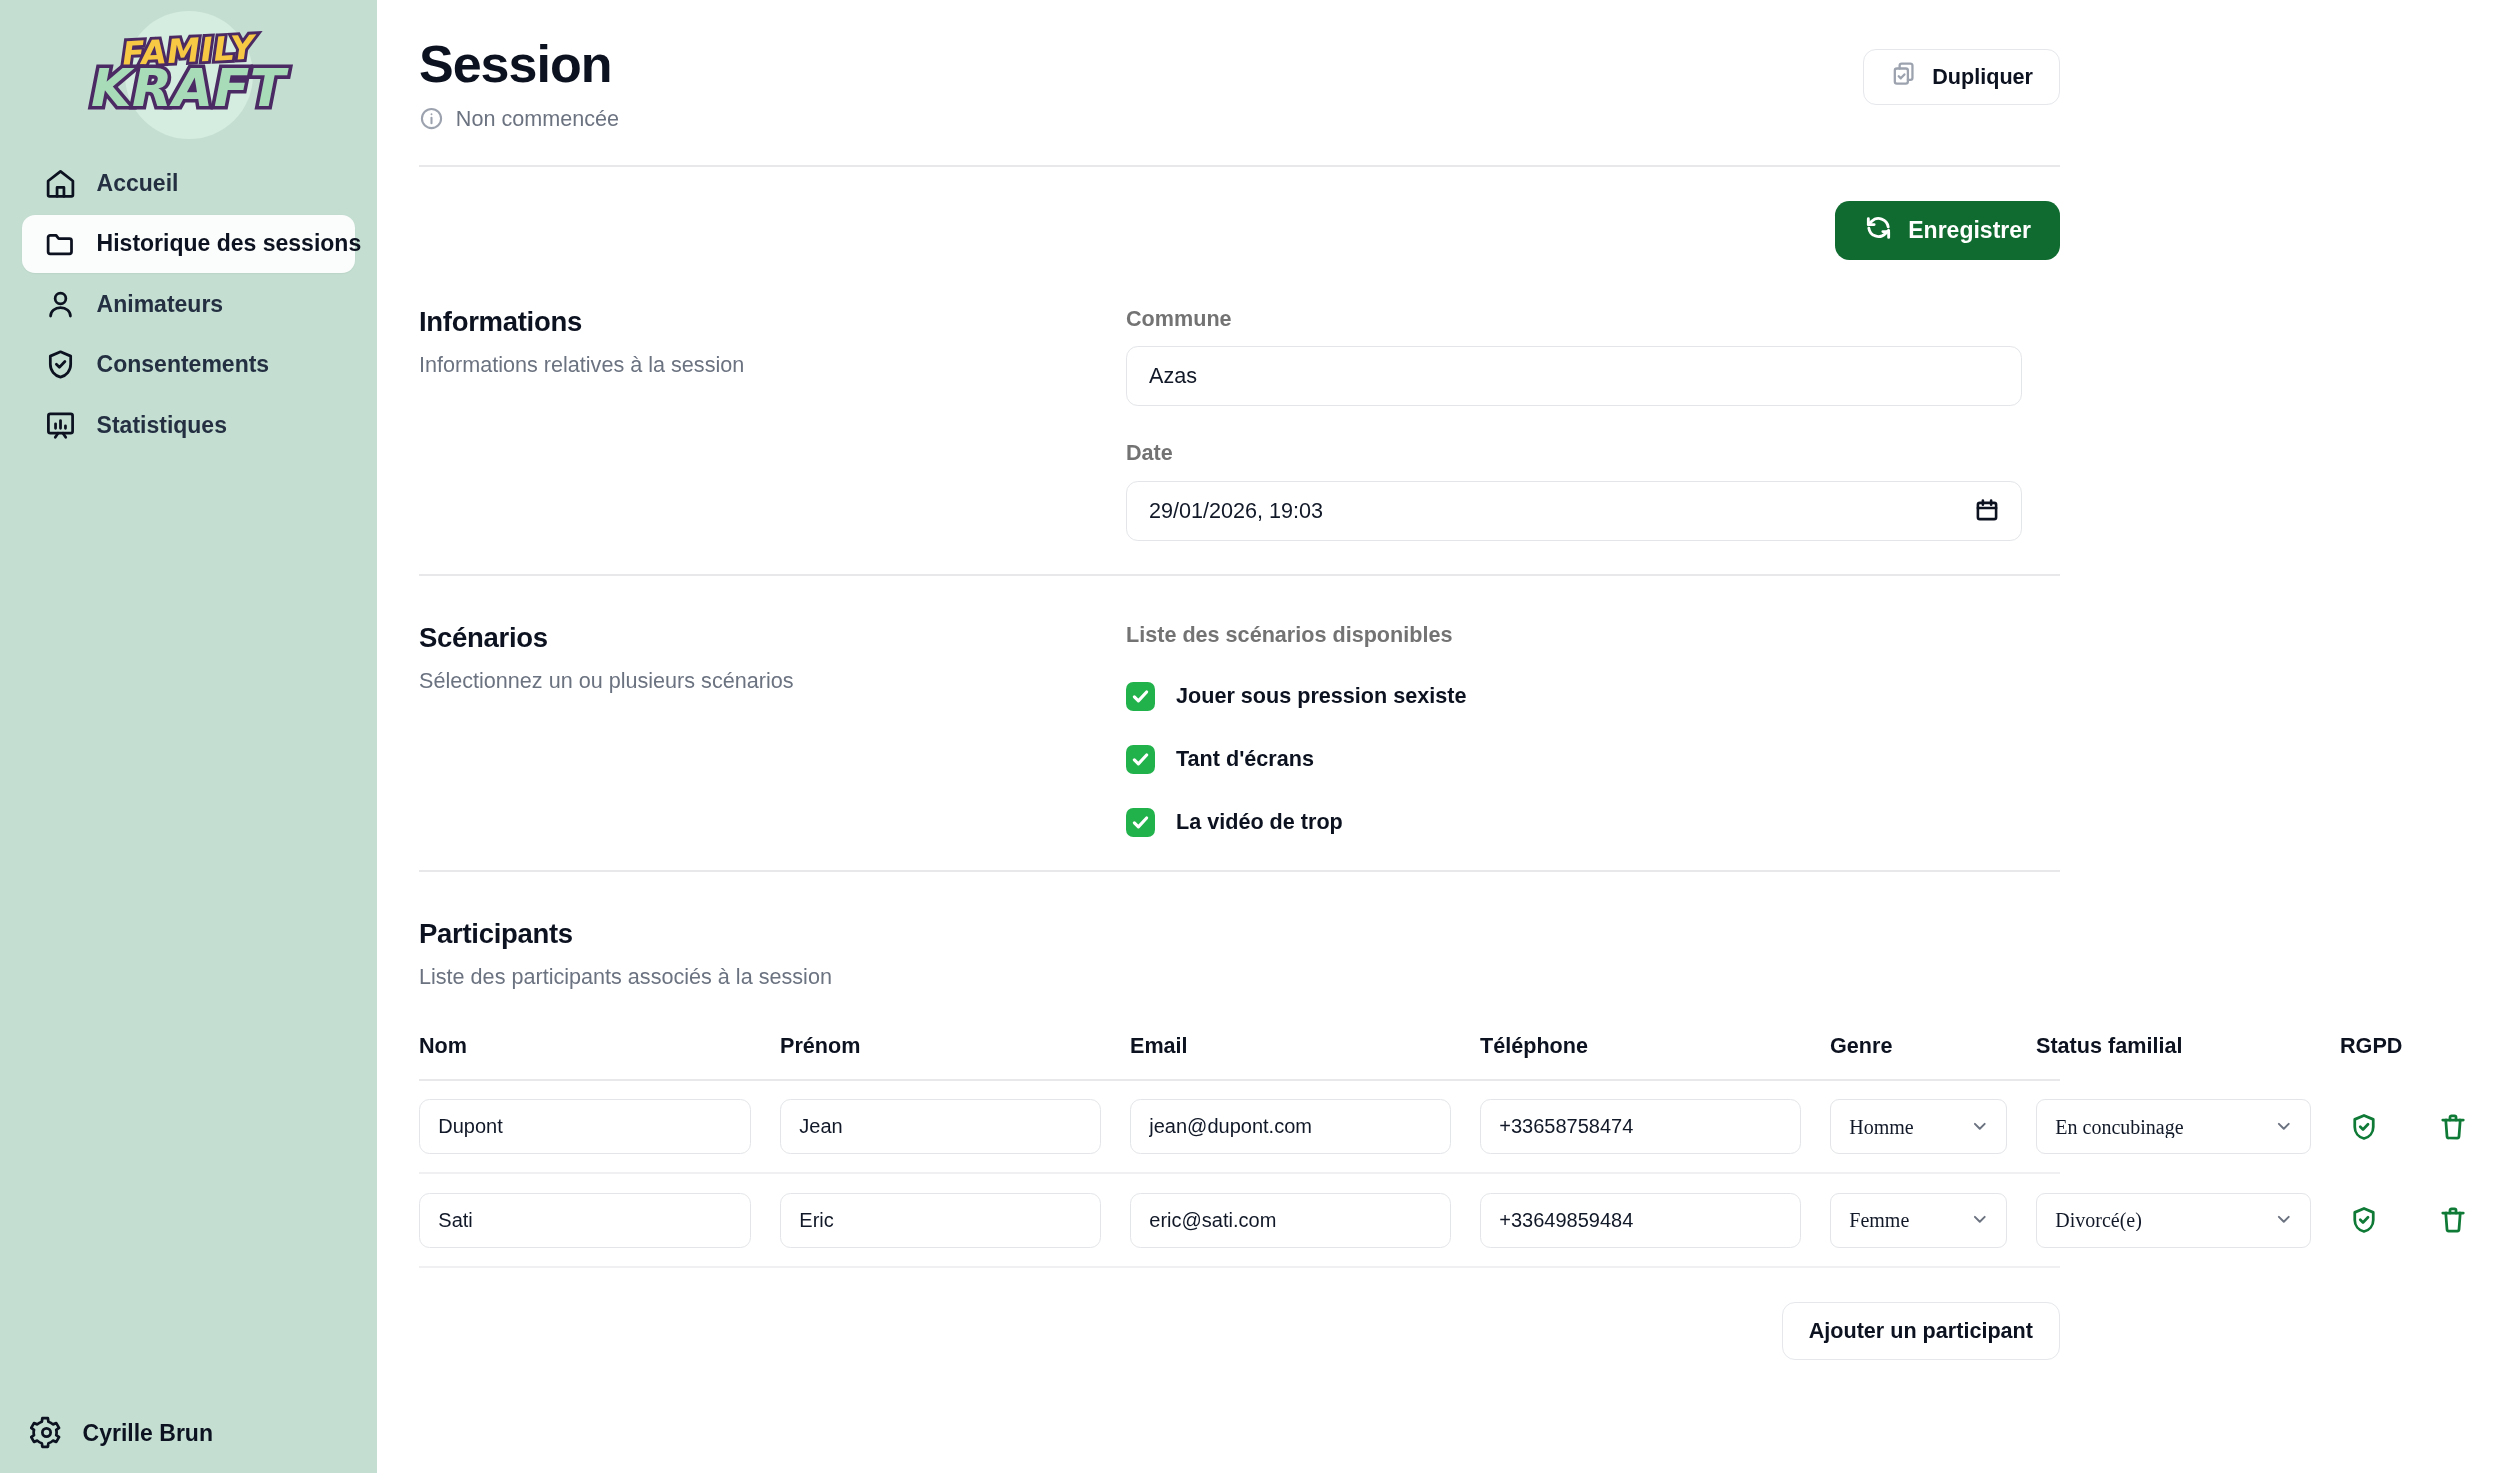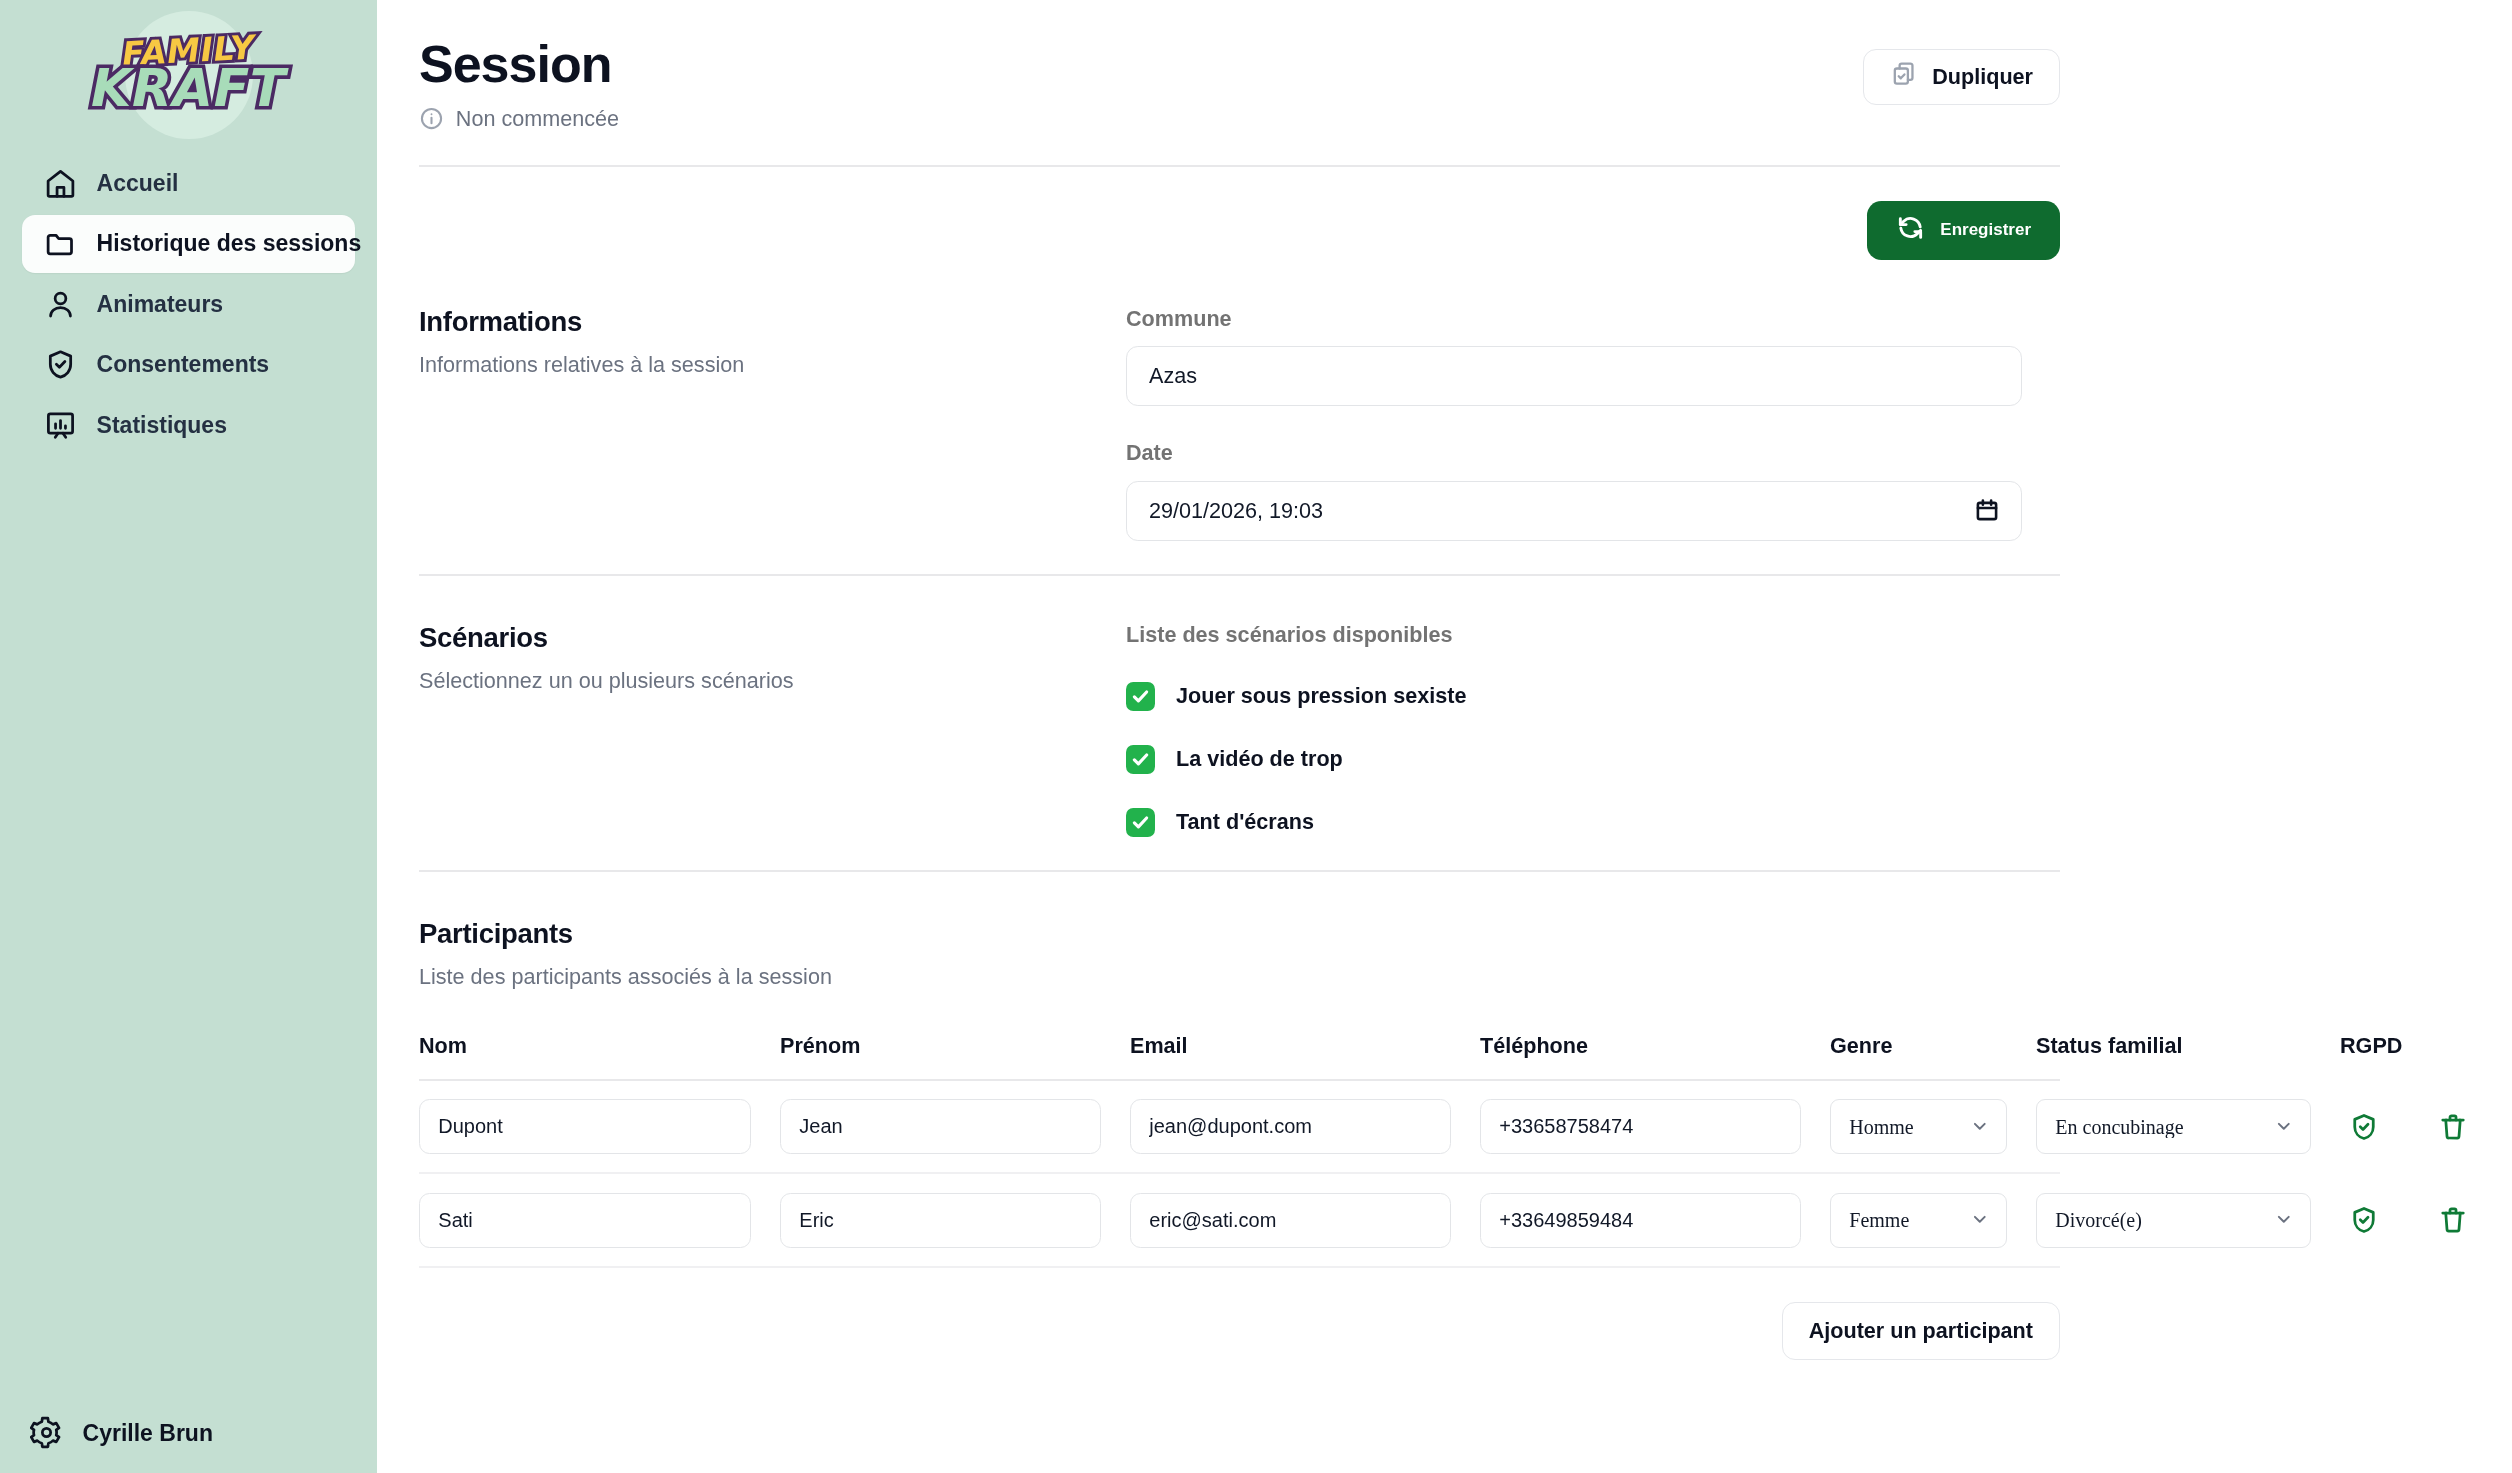--- a/index.html
+++ b/index.html
@@ -42,21 +42,21 @@
 
   .head-btns{display:flex;gap:18.3px;padding-top:11.8px}
   .btn{display:inline-flex;align-items:center;gap:14.4px;height:56px;padding:0 26px;border-radius:13px;
        border:1.3px solid #e5e7eb;background:#fff;font-size:21.6px;font-weight:bold;color:#0d1220;cursor:pointer;white-space:nowrap}
   .btn svg{width:27.5px;height:27.5px;stroke:#9ca3af;stroke-width:2;fill:none;stroke-linecap:round;stroke-linejoin:round}
 
   .divider{height:2px;background:#e8e8ea;margin:33px 0 0 0}
 
   .save-row{display:flex;justify-content:flex-end;padding:34px 0 0 0}
   .btn-save{display:inline-flex;align-items:center;gap:15.7px;height:59px;padding:0 29px;border-radius:14.4px;border:none;
-       background:#0f6b2f;color:#fff;font-size:17px;font-weight:bold;cursor:pointer;white-space:nowrap}
+       background:#0f6b2f;color:#fff;font-size:23px;font-weight:bold;cursor:pointer;white-space:nowrap}
   .btn-save svg{width:29px;height:29px;stroke:#fff;stroke-width:2.4;fill:none;stroke-linecap:round;stroke-linejoin:round}
 
   
   .section{display:flex;padding-top:46px}
   .sec-left{width:707px;flex:0 0 707px}
   .sec-title{font-size:27.5px;font-weight:bold;color:#0d1220;letter-spacing:-0.3px}
   .sec-sub{font-size:21.6px;color:#6b7280;margin-top:14.4px}
   .sec-right{flex:1;min-width:0;max-width:896px}
 
   .field{margin-bottom:34px}
@@ -276,30 +276,30 @@
             </span>
             <span class="cb-label">Jouer sous pression sexiste</span>
           </div>
 
           <div class="cb-row">
             <span class="cb">
               <svg viewBox="0 0 24 24">
                   <path d="M5 12.4l4.6 4.6L19 6.8"></path>
                 </svg>
             </span>
-            <span class="cb-label">La vidéo de trop</span>
+            <span class="cb-label">Tant d'écrans</span>
           </div>
 
           <div class="cb-row">
             <span class="cb">
               <svg viewBox="0 0 24 24">
                   <path d="M5 12.4l4.6 4.6L19 6.8"></path>
                 </svg>
             </span>
-            <span class="cb-label">Tant d'écrans</span>
+            <span class="cb-label">La vidéo de trop</span>
           </div>
         </div>
       </section>
 
       <div class="divider"></div>
 
       <section>
         <div style="padding-top:46px">
           <div class="sec-title">Participants</div>
           <div class="sec-sub">Liste des participants associés à la session</div>

